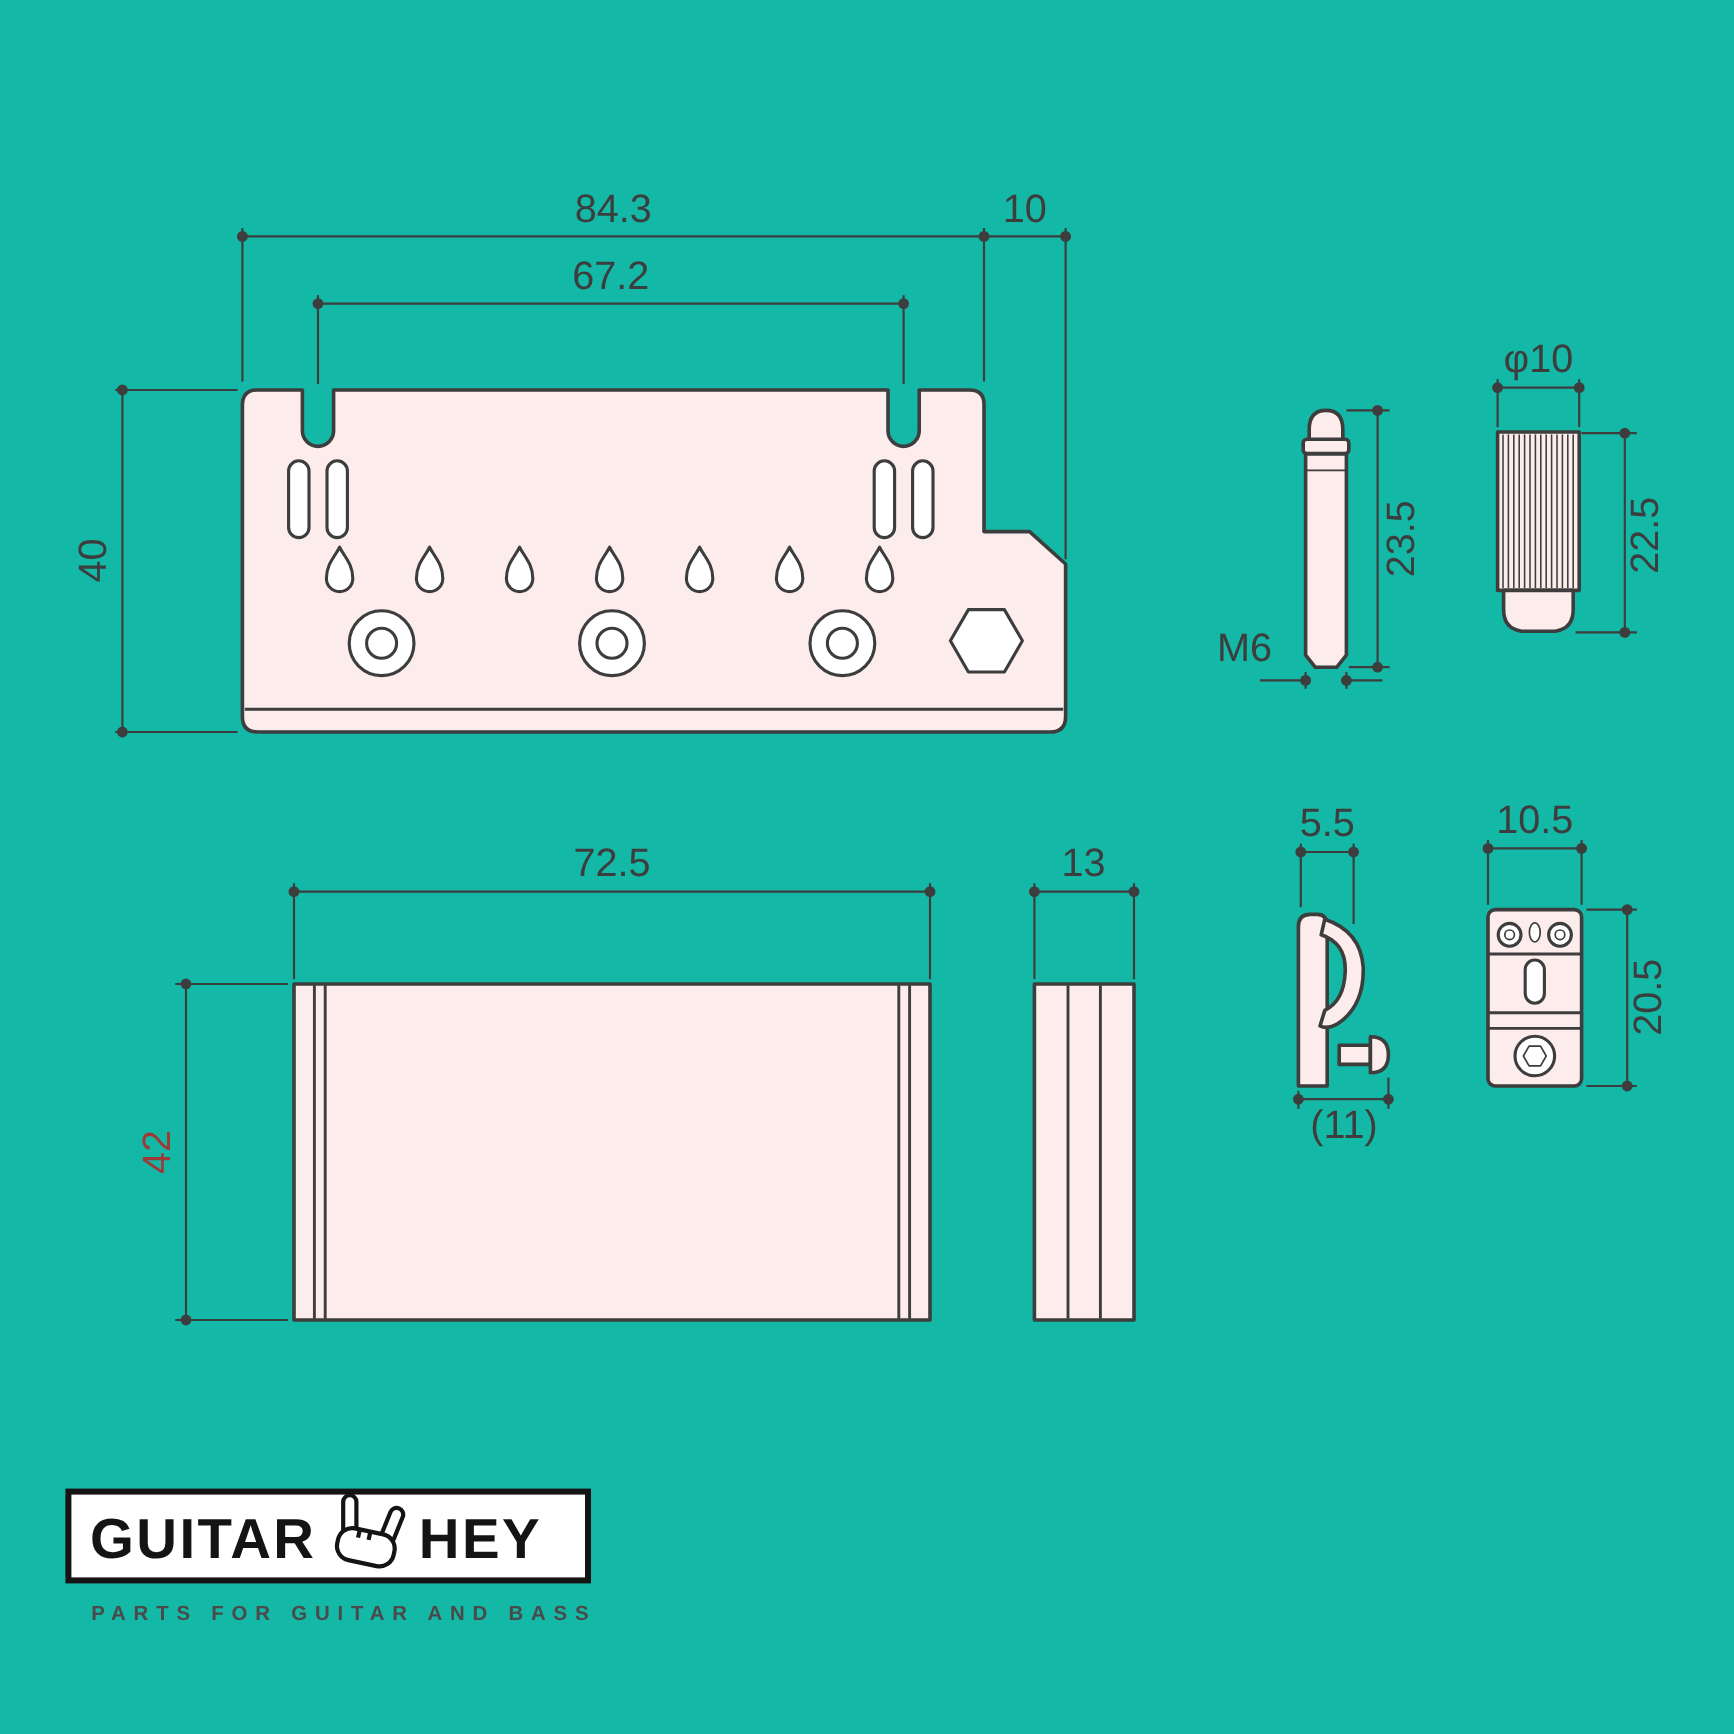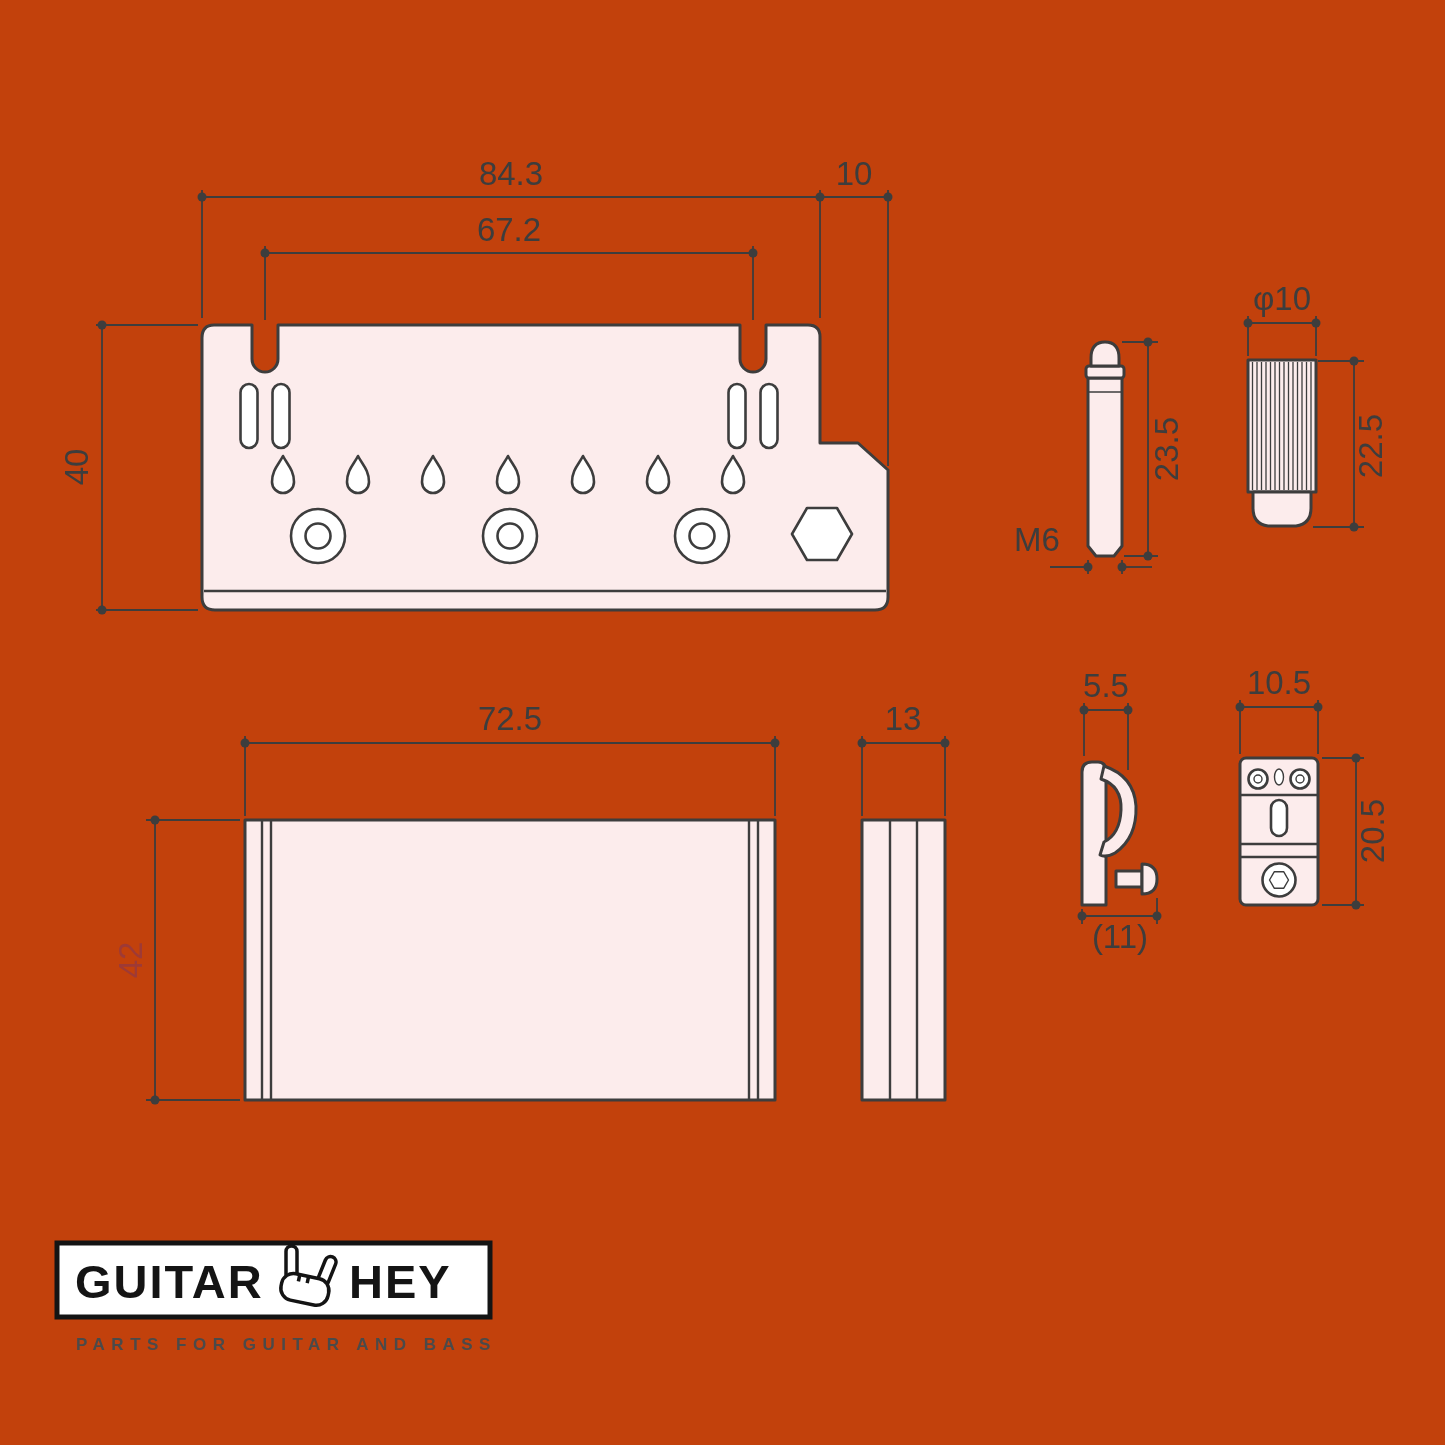--- a/index.html
+++ b/index.html
@@ -1,16 +1,16 @@
 <!DOCTYPE html>
 <html style="--part_fill: #fcecec; --outline: #3d3d3d; --dim: #3d3d3d; --dim_red: #9e3a36; --logo_ink: #141414; --tagline_ink: #4a4a4a;"><head>
 <meta charset="utf-8">
 <style>
   html,body{margin:0;padding:0;background:#ffffff;}
-  #stage{width:1445px;height:1445px;background:#c2410c;}
+  #stage{width:1445px;height:1445px;background:#14b8a6;}
   svg{display:block;font-family:"Liberation Sans",sans-serif;}
   .part{fill:var(--part_fill,#fcecec);stroke:var(--outline,#3d3d3d);stroke-width:3;stroke-linejoin:round;}
   .hole{fill:#ffffff;stroke:var(--outline,#3d3d3d);stroke-width:2.6;stroke-linejoin:round;}
   .pline{fill:none;stroke:var(--outline,#3d3d3d);stroke-width:2.4;}
   .dim{fill:none;stroke:var(--dim,#3d3d3d);stroke-width:1.8;}
   .dot{fill:var(--dim,#3d3d3d);stroke:none;}
   .dimtxt{font-size:33px;fill:var(--dim,#3d3d3d);text-anchor:middle;}
   .red{fill:var(--dim_red,#9e3a36);}
   .knurl line{stroke:var(--outline,#3d3d3d);stroke-width:1.3;}
   .thin{stroke-width:1.4;}

